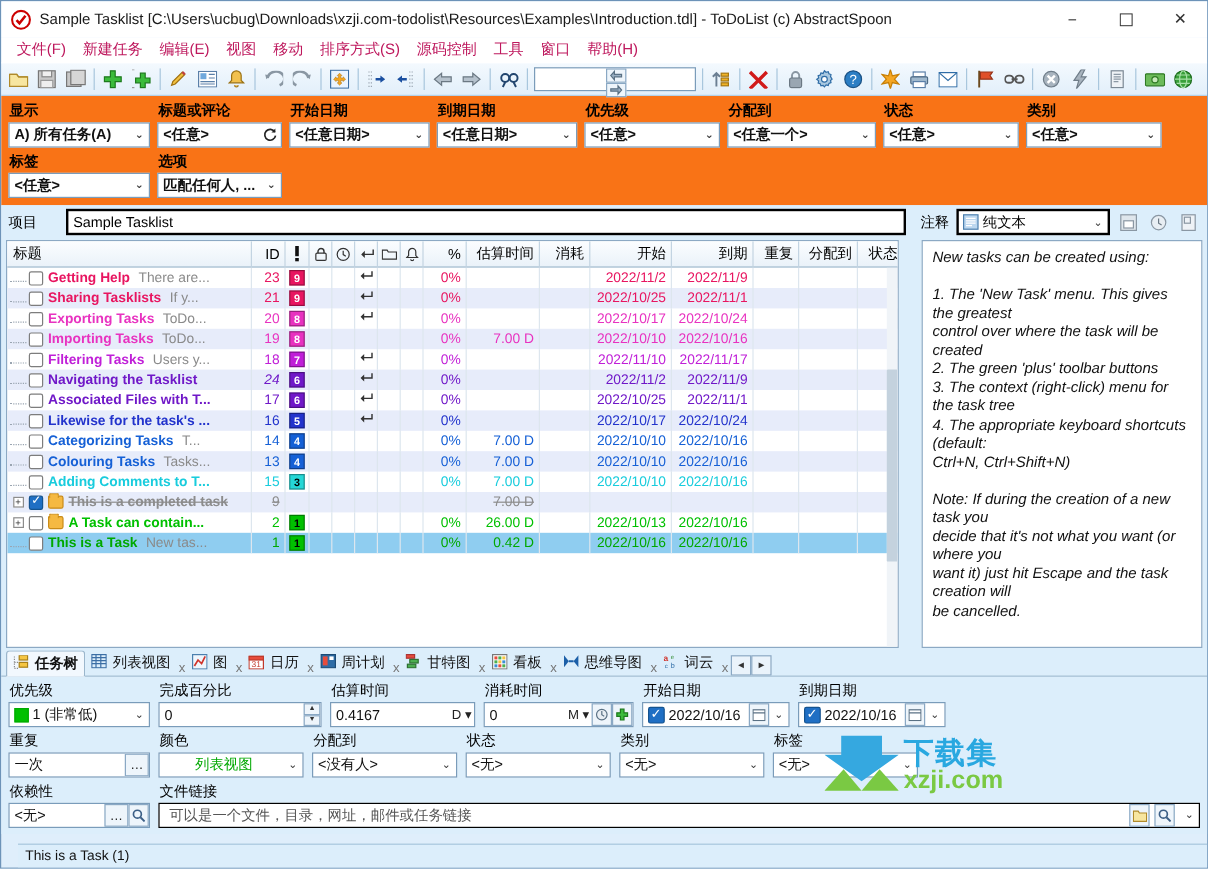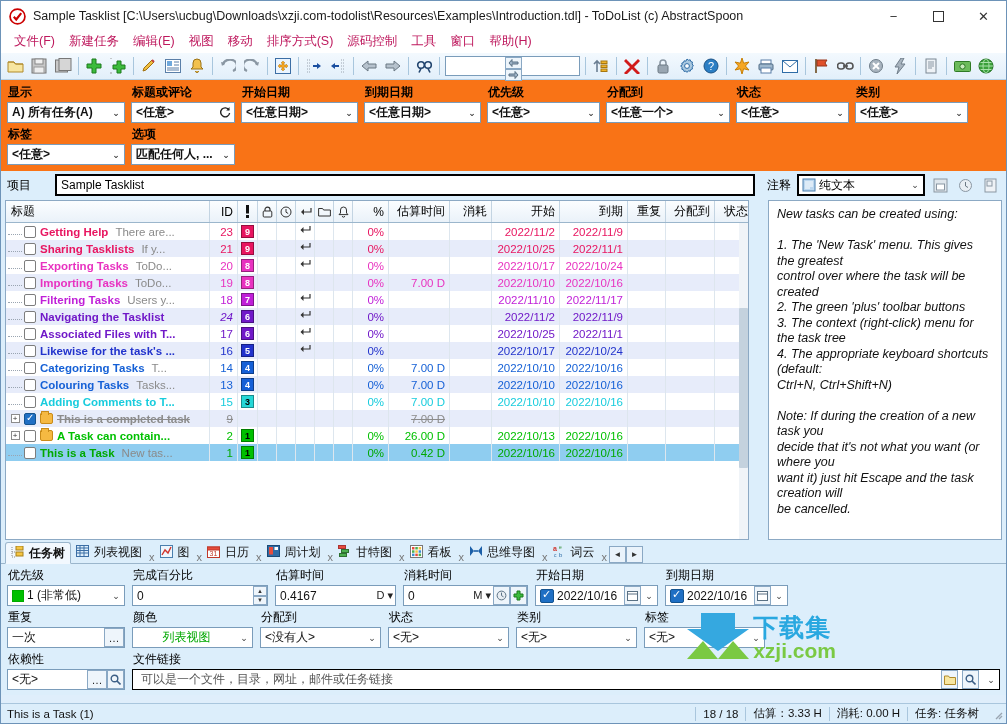--- a/index.html
+++ b/index.html
@@ -260,21 +260,21 @@
   .datechk:after{content:"✓";color:#fff;font-size:11px;position:absolute;left:1px;top:-2px;}
   .ellipsisbtn{width:20px;height:19px;border:1px solid #8aa8c4;background:#eef5fb;display:flex;align-items:center;justify-content:center;font-size:11px;color:#222;flex:0 0 auto;}
   .filelink-input{
     flex:1;height:22px;background:#fff;border:1px solid #000;
     display:flex;align-items:center;padding-left:8px;font-size:12px;color:#555;gap:4px;
   }
   .green-swatch{width:12px;height:12px;background:#00c000;border:1px solid #0a0;flex:0 0 auto;margin-right:3px;}
 
   
   .statusbar{
-    position:absolute;bottom:0;left:0;right:0;height:20px;
+    position:absolute;bottom:0;left:14px;right:0;height:20px;
     background:#dceefb; border-top:1px solid #a9c6dd;
     display:flex;align-items:center;font-size:11.5px;color:#111;
     padding-left:6px;
   }
   .sb-right{margin-left:auto;display:flex;align-items:center;height:100%;}
   .sb-cell{padding:0 7px;border-left:1px solid #a9c6dd;height:14px;display:flex;align-items:center;}
   .sb-grip{width:14px;height:14px;margin-left:4px;margin-right:2px;}
 
   
   .watermark{
@@ -1389,24 +1389,15 @@
       <path d="M14 0h34v16h14L31 38 0 16h14z" fill="#35a8e0"></path>
       <path d="M0 46 L16 28 L31 46z" fill="#7ac943"></path>
       <path d="M31 46 L46 28 L62 46z" fill="#7ac943"></path>
     </svg>
     <div class="wm-text1">下载集</div>
     <div class="wm-text2">xzji.com</div>
   </div>
 
   <div class="statusbar">
     <span>This is a Task  (1)</span>
-    <div class="sb-right">
-      <span class="sb-cell">18 / 18</span>
-      <span class="sb-cell">估算：3.33 H</span>
-      <span class="sb-cell">消耗: 0.00 H</span>
-      <span class="sb-cell">任务: 任务树</span>
-      <svg class="sb-grip" viewBox="0 0 14 14">
-        <path d="M12 6l-6 6M12 9l-3 3M12 12l0 0" stroke="#9aa5b1" stroke-width="1.4"></path>
-      </svg>
-    </div>
   </div>
 
 </div>
 
 </body></html>

